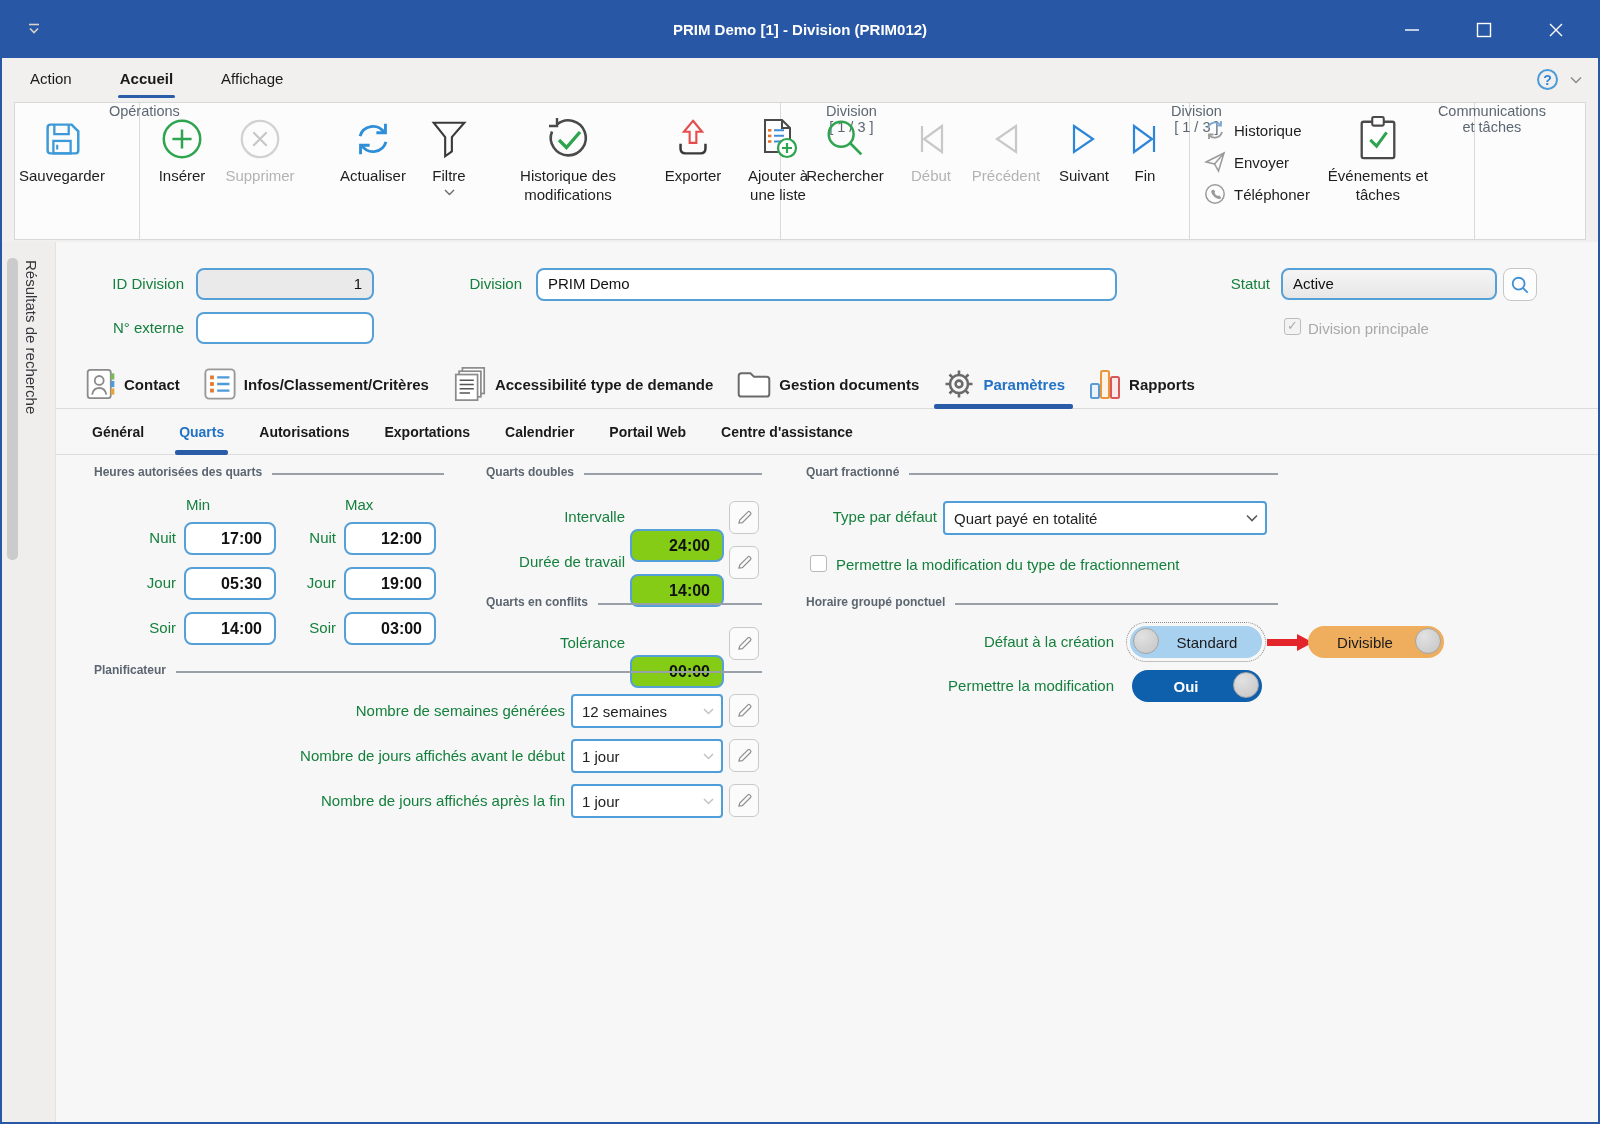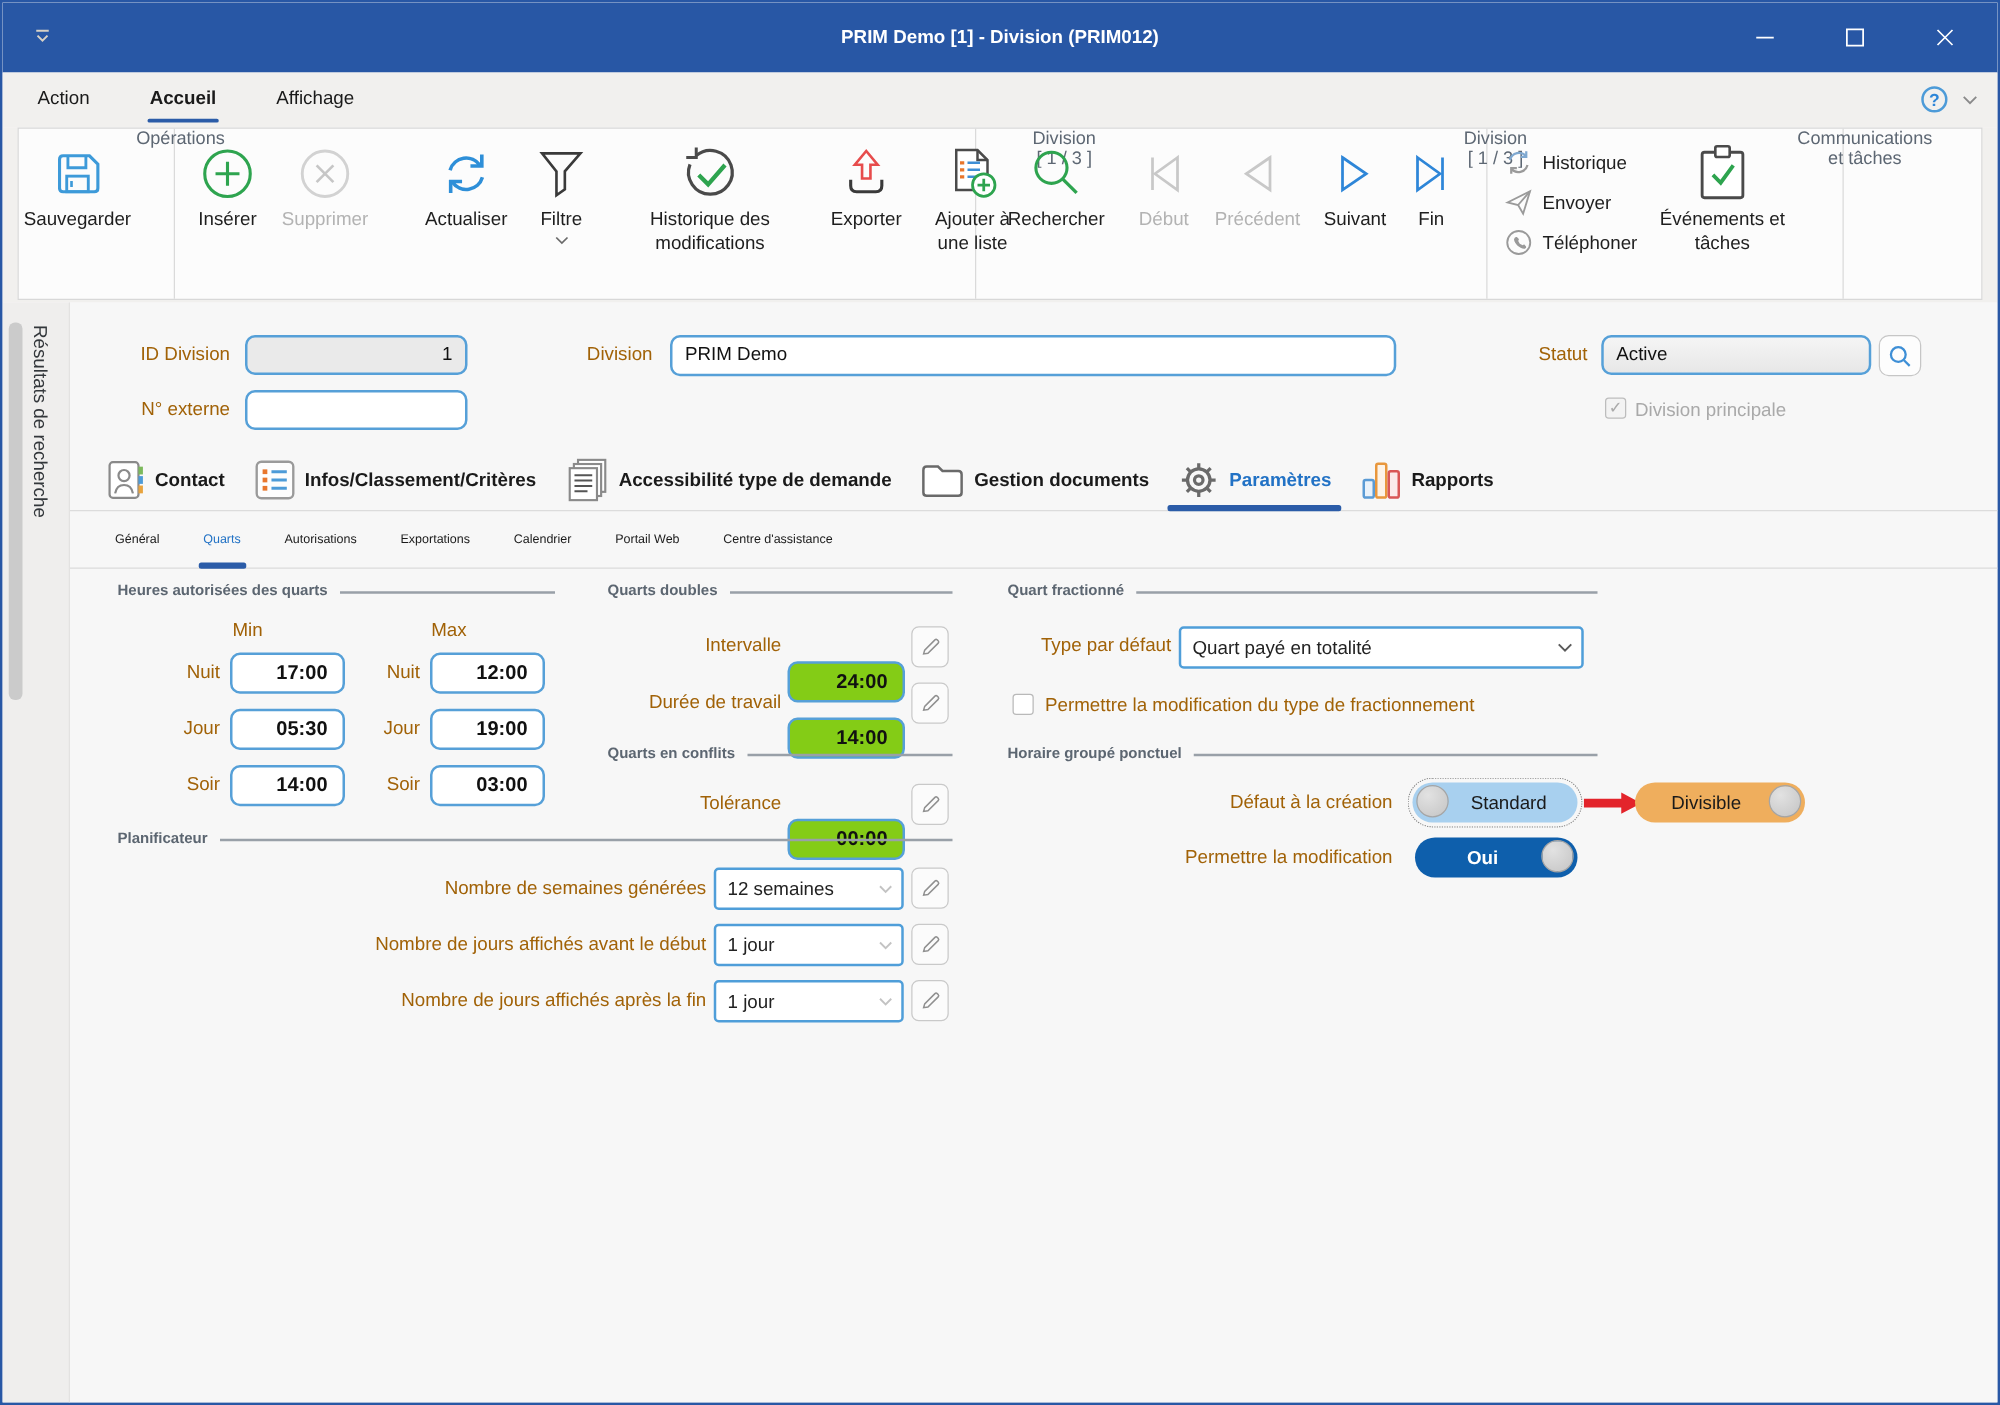--- a/index.html
+++ b/index.html
@@ -43,42 +43,42 @@
   .rbtn.disabled { cursor:default; }
   .rbtn.disabled .rlb { color:#B3B3B3; }
   .comms-col { display:flex; flex-direction:column; padding:10px 6px 0 14px; gap:10px; }
   .comms-item { display:flex; align-items:center; gap:8px; font-size:15px; color:#1E1E1E; cursor:pointer; }
   
   .side { position:absolute; left:0; top:240px; width:54px; bottom:0; background:#EFEEED; border-right:1px solid #E3E2E1; }
   .side-thumb { position:absolute; left:5px; top:16px; width:11px; height:302px; background:#CBCBCB; border-radius:5px; cursor:pointer; }
   .side-tab { position:absolute; left:21px; top:18px; writing-mode:vertical-rl; font-size:15px; color:#33373B; cursor:pointer; }
   
   .main { position:absolute; left:54px; top:240px; right:0; bottom:0; background:#F7F7F7; }
-  .flabel { position:absolute; font-size:15px; color:#a16207; text-align:right; }
+  .flabel { position:absolute; font-size:15px; color:#15803d; text-align:right; }
   .rfield { position:absolute; border:2px solid #56A0D8; border-radius:8px; background:#fff;
             font-size:15px; color:#111; line-height:28px; padding:0 10px; }
   .rfield.ro { background:#EAEAEA; }
   .rfield.grad { background:linear-gradient(#F5F5F5,#E7E7E7); }
   .search-btn { position:absolute; left:1447px; top:26px; width:34px; height:33px; border:1px solid #C6C6C6;
                 border-radius:8px; background:#FDFDFD; display:flex; align-items:center; justify-content:center; cursor:pointer; }
   .chk { position:absolute; width:17px; height:17px; border:1px solid #BDBDBD; border-radius:3px; background:#fff; }
   .chk.checked-disabled { background:#F3F3F3; }
   .chk.checked-disabled::after { content:"✓"; position:absolute; left:2px; top:-1px; font-size:13px; color:#ABABAB; }
   .dis-label { color:#A9A9A9 !important; }
   
   .tabs { position:absolute; left:0; top:118px; right:0; height:49px; border-bottom:1px solid #DCDCDC;
           display:flex; align-items:center; padding-left:18px; }
   .tab { position:relative; height:100%; display:flex; align-items:center; gap:7px; padding:0 11px;
          margin-right:1px; font-size:15px; font-weight:700; color:#1A1A1A; cursor:pointer; white-space:nowrap; }
   .tab.active .tlbl { color:#2272C5; }
   .tab.active::after { content:""; position:absolute; left:3px; right:3px; bottom:-1px; height:5px;
                        background:#2B5CA8; border-radius:2px; }
   .subtabs { position:absolute; left:0; top:167px; right:0; height:46px; border-bottom:1px solid #DCDCDC;
              display:flex; align-items:center; padding-left:36px; gap:35px; }
-  .subtab { position:relative; height:100%; display:flex; align-items:center; font-size:10px; font-weight:400;
+  .subtab { position:relative; height:100%; display:flex; align-items:center; font-size:14px; font-weight:700;
             color:#1A1A1A; cursor:pointer; white-space:nowrap; }
   .subtab.active { color:#2272C5; }
   .subtab.active::after { content:""; position:absolute; left:-4px; right:-4px; bottom:-1px; height:5px;
                           background:#2B5CA8; border-radius:2px; }
   
   .fbody { position:absolute; left:0; top:213px; right:0; bottom:0; }
   .shead { position:absolute; display:flex; align-items:center; font-size:12px; font-weight:700; color:#5C6671; }
   .shead::after { content:""; flex:1; height:2px; background:#99A0A8; margin-left:10px; margin-top:3px; }
   .tfield { position:absolute; width:92px; height:33px; border:2px solid #56A0D8; border-radius:8px; background:#fff;
             font-weight:700; font-size:16px; color:#111; text-align:right; padding-right:12px; line-height:29px; }

